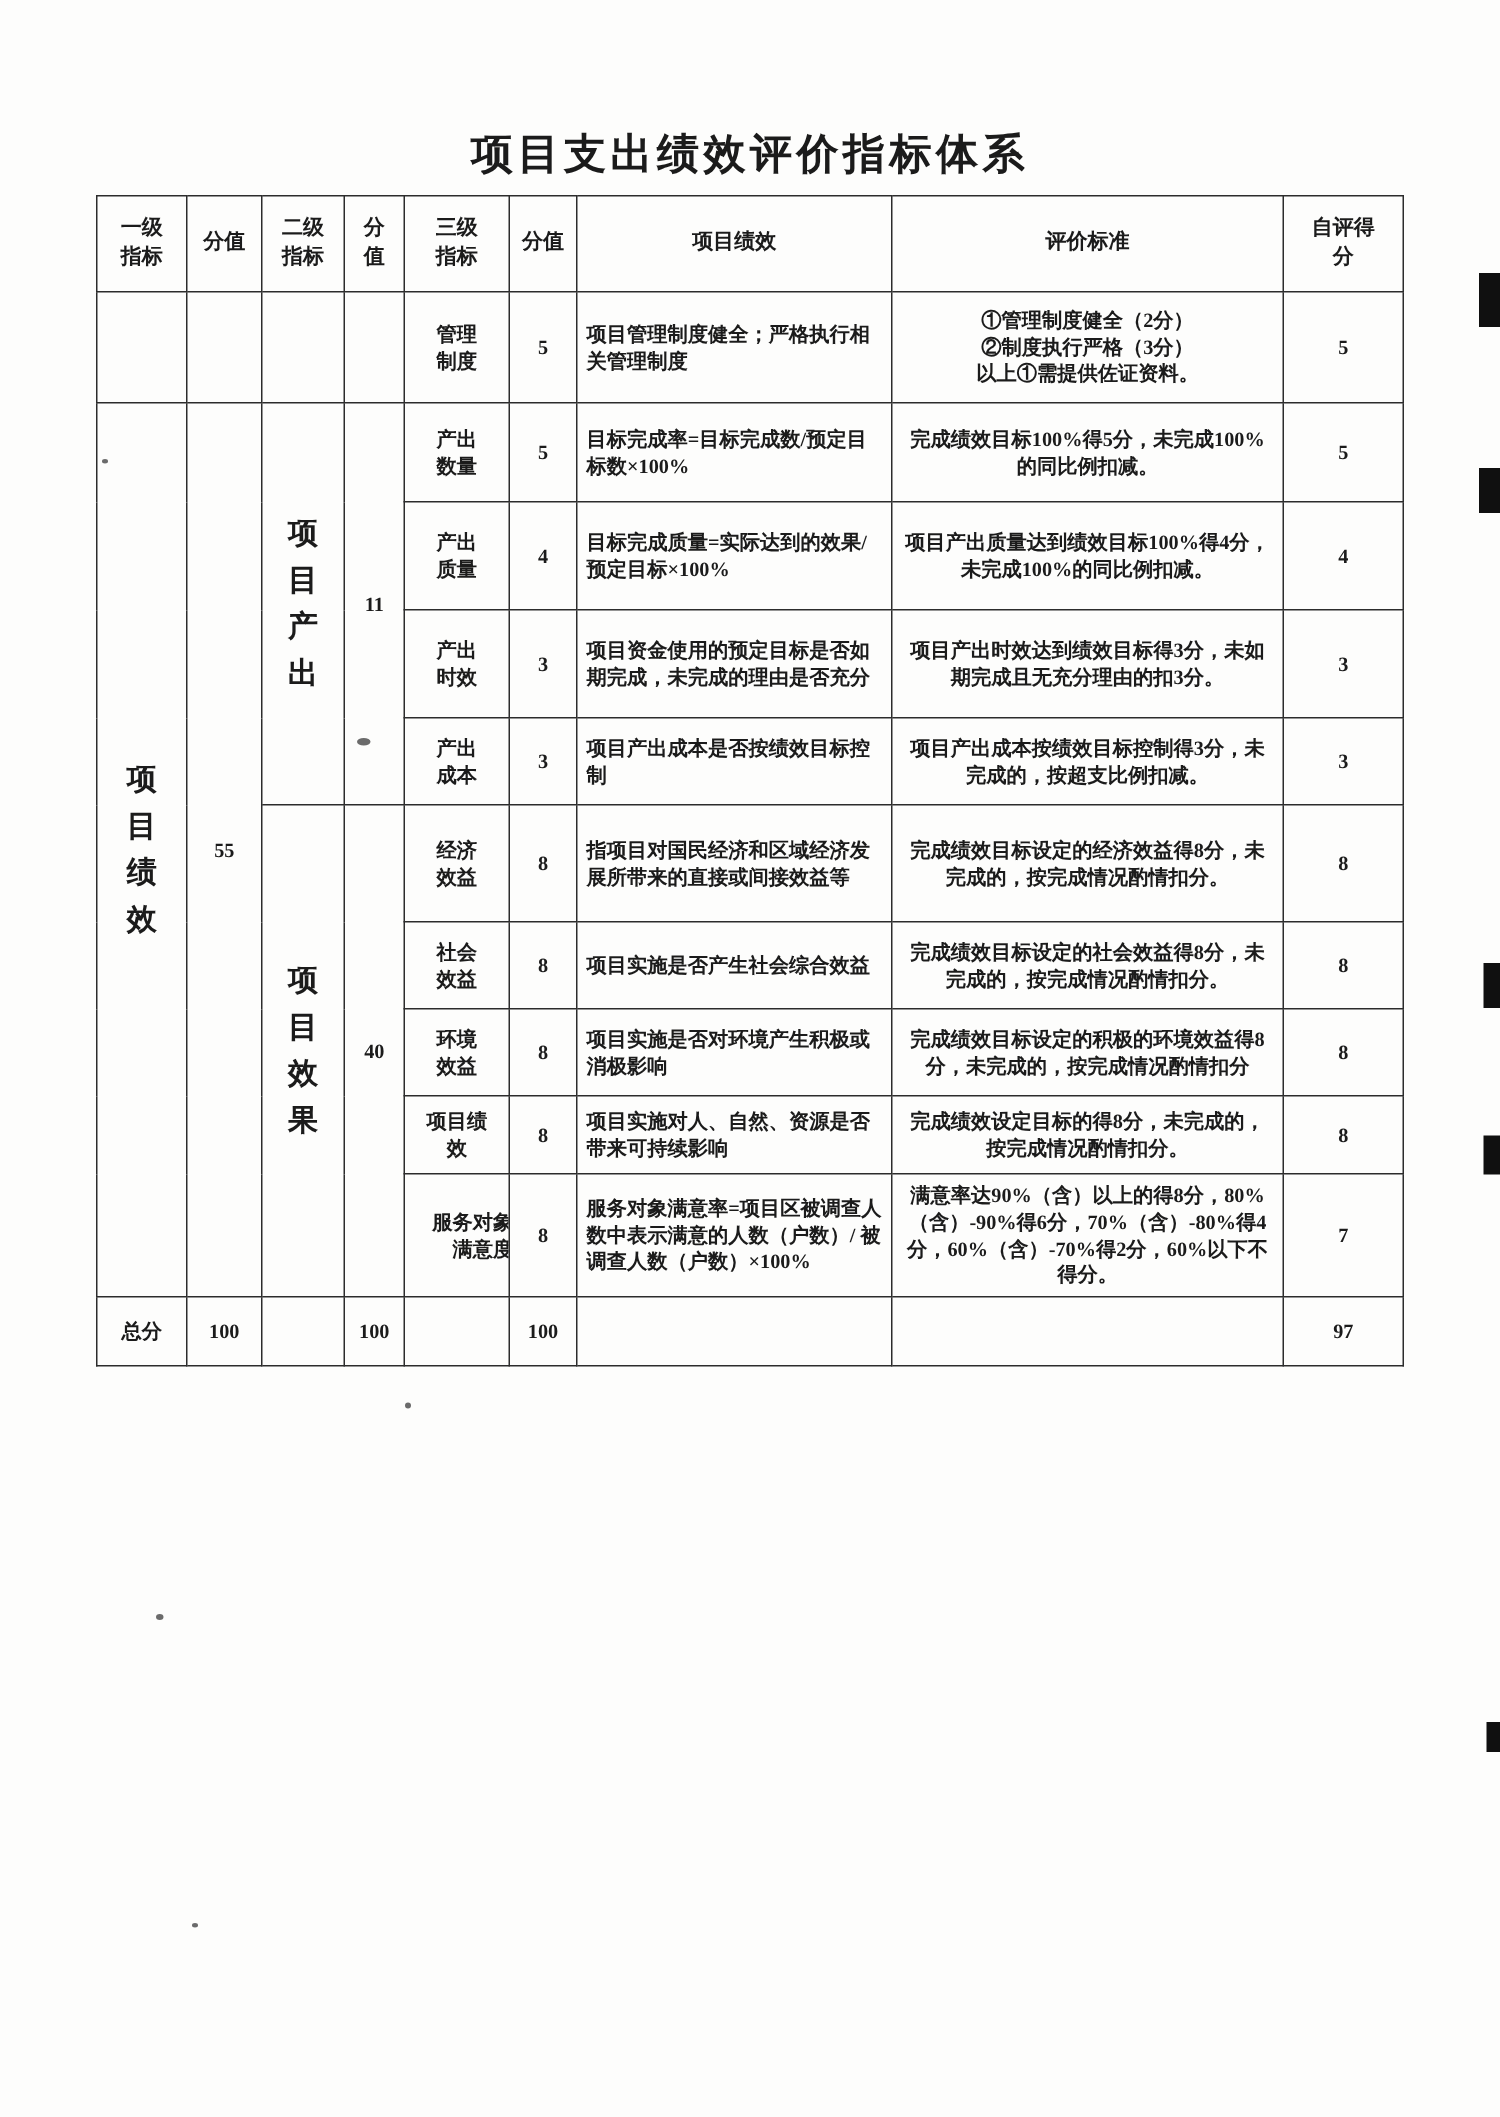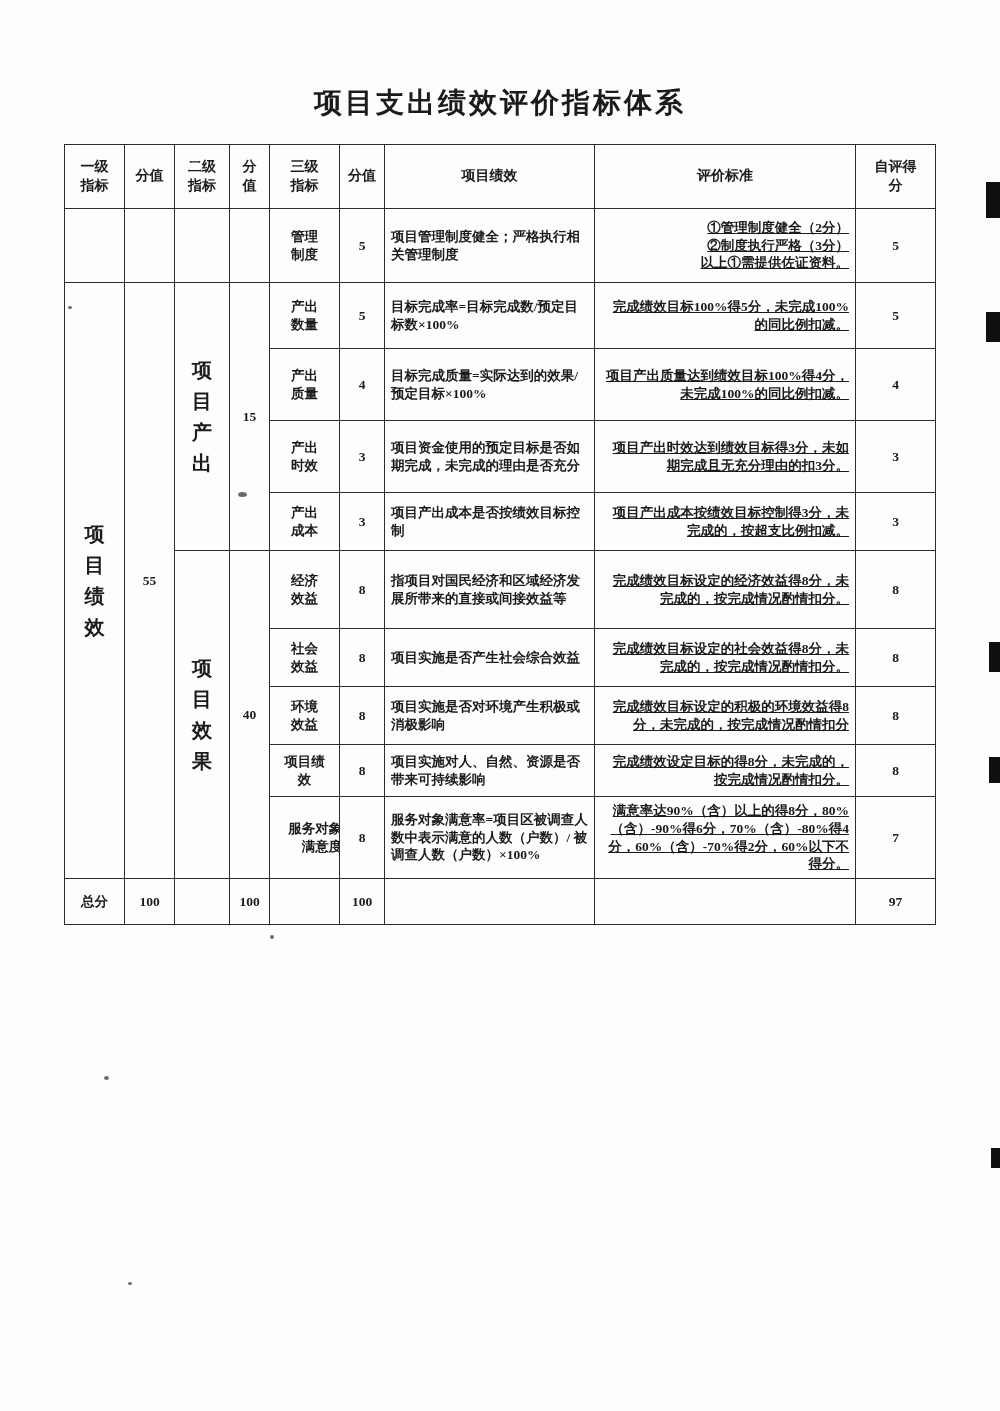--- a/index.html
+++ b/index.html
@@ -10,37 +10,37 @@
     position:relative;
     font-family:"Liberation Serif","DejaVu Serif",serif;
     color:#1b1b1b;
   }
   .page-title {
     position:absolute; top:84px; left:0; right:0;
     margin:0; text-align:center;
     font-size:28px; font-weight:700; letter-spacing:3px;
   }
   table.grid {
-    position:absolute; left:64px; top:144px;
+    position:absolute; left:64px; top:130px;
     width:871px;
     border-collapse:collapse; table-layout:fixed;
   }
   .grid td, .grid th {
     border:1.4px solid #2c2c2c;
     padding:3px 6px;
     font-size:13.5px; font-weight:600; line-height:1.33;
     vertical-align:middle;
     overflow:hidden;
   }
   .grid th { font-weight:700; text-align:center; font-size:14px; }
   .c { text-align:center; }
   .num { font-size:14.5px; }
   .self { font-size:16px; }
   .detail { text-align:left; }
-  .std { text-align:right; white-space:pre-line;text-decoration:underline; }
+  .std { text-align:center; white-space:pre-line; }
   .w1 { width:1.3em; margin:0 auto; line-height:1.55; font-size:20px; text-align:center; }
   .w2 { width:2.4em; margin:0 auto; text-align:center; }
   .w3 { width:3.7em; margin:0 auto; }
   .w4 { width:4.9em; margin:10px auto; text-align:right; }
   .hdr-big { font-size:15px; }
   .total-label { font-weight:700; font-size:14.5px; }
   .total-self { font-size:18px; }
   .artifact { position:absolute; background:#101010; }
   .speck { position:absolute; background:#6b6b6b; border-radius:50%; }
 </style>
@@ -112,21 +112,21 @@
     </tr>
 
     <tr style="height:66px">
       <td class="c" rowspan="9">
             <div class="w1">项目绩效</div>
           </td>
       <td class="c num" rowspan="9">55</td>
       <td class="c" rowspan="4">
             <div class="w1">项目产出</div>
           </td>
-      <td class="c num" rowspan="4">15</td>
+      <td class="c num" rowspan="4">11</td>
       <td class="c">
             <div class="w2">产出数量</div>
           </td>
       <td class="c num">5</td>
       <td class="detail">目标完成率=目标完成数/预定目标数×100%</td>
       <td class="std">完成绩效目标100%得5分，未完成100%的同比例扣减。</td>
       <td class="c self">5</td>
     </tr>
 
     <tr style="height:72px">

